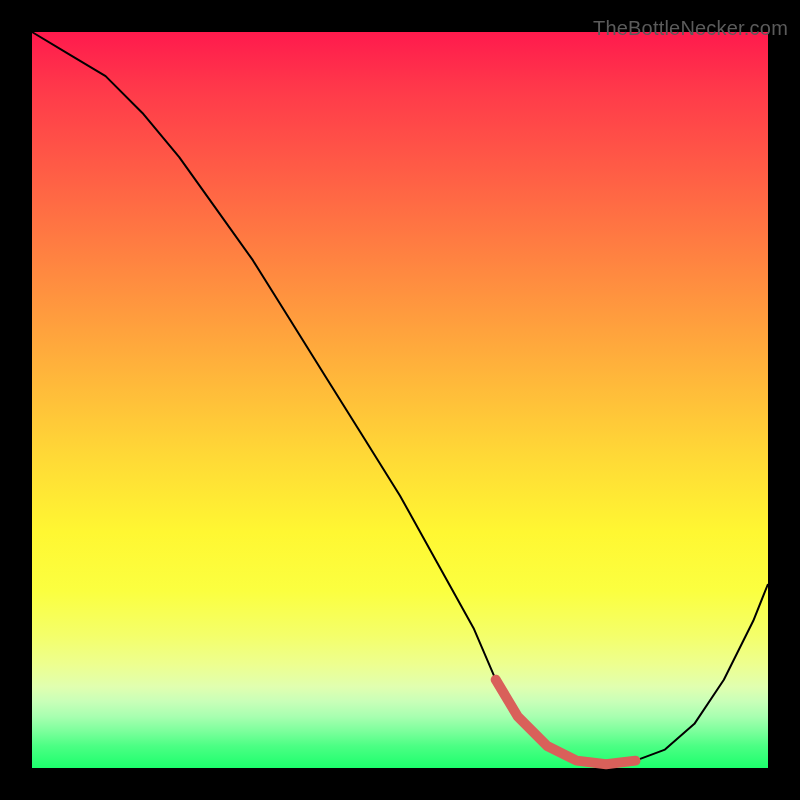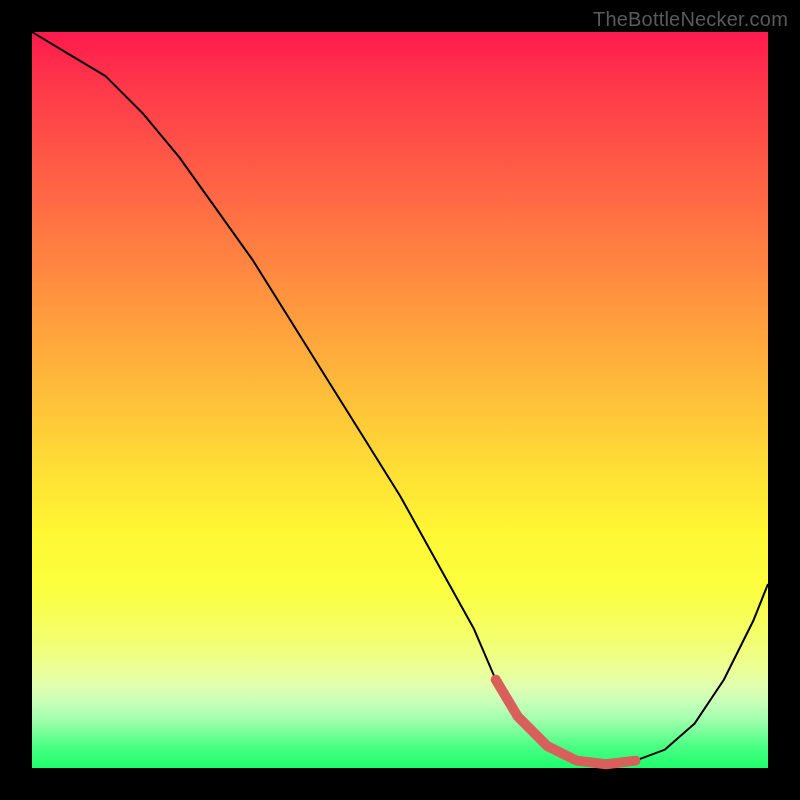--- a/index.html
+++ b/index.html
@@ -4,21 +4,21 @@
 <style>
   * { margin: 0; padding: 0; box-sizing: border-box; }
   html, body { width: 800px; height: 800px; overflow: hidden; }
   body {
     background: #000;
     position: relative;
     font-family: Arial, Helvetica, sans-serif;
   }
   .watermark {
     position: absolute;
-    top: 8px;
+    top: 17px;
     right: 12px;
     color: #5b5b5b;
     font-size: 20px;
     font-weight: 500;
     letter-spacing: 0.2px;
     z-index: 10;
   }
   .plot-area {
     position: absolute;
     left: 32px;

